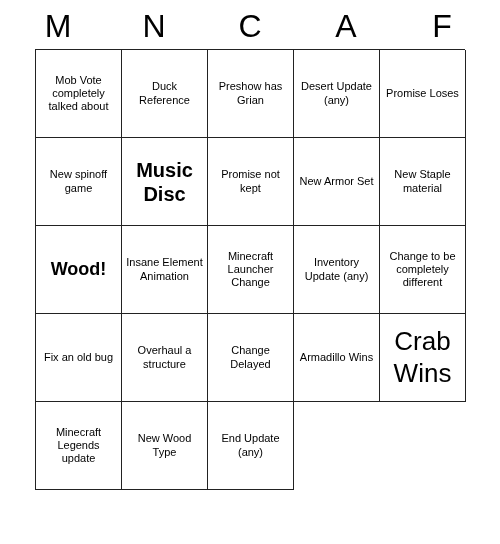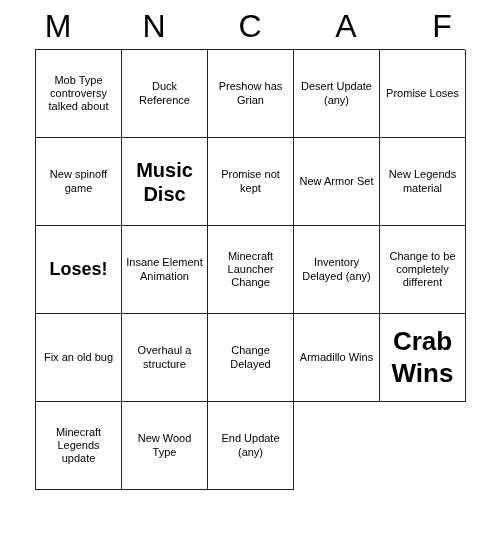--- a/index.html
+++ b/index.html
@@ -46,53 +46,53 @@
       line-height: 1.2;
       position: relative;
     }
     .bingo-cell.large-text {
       font-size: 20px;
       font-weight: bold;
       text-align: center;
     }
     .bingo-cell.xl-text {
       font-size: 26px;
-      font-weight: bold;
+      font-weight: normal;
     }
     .bingo-cell.free {
       font-size: 18px;
       font-weight: bold;
     }
   </style>
 </head>
 <body>
 
 <div class="bingo-title">
   <span>M</span>
   <span>N</span>
   <span>C</span>
   <span>A</span>
   <span>F</span>
 </div>
 
 <div class="bingo-grid" id="bingo-grid">
-    <div class="bingo-cell">Mob Type controversy talked about</div>
+    <div class="bingo-cell">Mob Vote completely talked about</div>
     <div class="bingo-cell">Duck Reference</div>
     <div class="bingo-cell">Preshow has Grian</div>
     <div class="bingo-cell">Desert Update (any)</div>
     <div class="bingo-cell">Promise Loses</div>
     <div class="bingo-cell">New spinoff game</div>
     <div class="bingo-cell large-text">Music Disc</div>
     <div class="bingo-cell">Promise not kept</div>
     <div class="bingo-cell">New Armor Set</div>
-    <div class="bingo-cell">New Legends material</div>
-    <div class="bingo-cell free">Loses!</div>
+    <div class="bingo-cell">New Staple material</div>
+    <div class="bingo-cell free">Wood!</div>
     <div class="bingo-cell">Insane Element Animation</div>
     <div class="bingo-cell">Minecraft Launcher Change</div>
-    <div class="bingo-cell">Inventory Delayed (any)</div>
+    <div class="bingo-cell">Inventory Update (any)</div>
     <div class="bingo-cell">Change to be completely different</div>
     <div class="bingo-cell">Fix an old bug</div>
     <div class="bingo-cell">Overhaul a structure</div>
     <div class="bingo-cell">Change Delayed</div>
     <div class="bingo-cell">Armadillo Wins</div>
     <div class="bingo-cell xl-text">Crab Wins</div>
     <div class="bingo-cell">Minecraft Legends update</div>
     <div class="bingo-cell">New Wood Type</div>
     <div class="bingo-cell">End Update (any)</div>
   </div>

